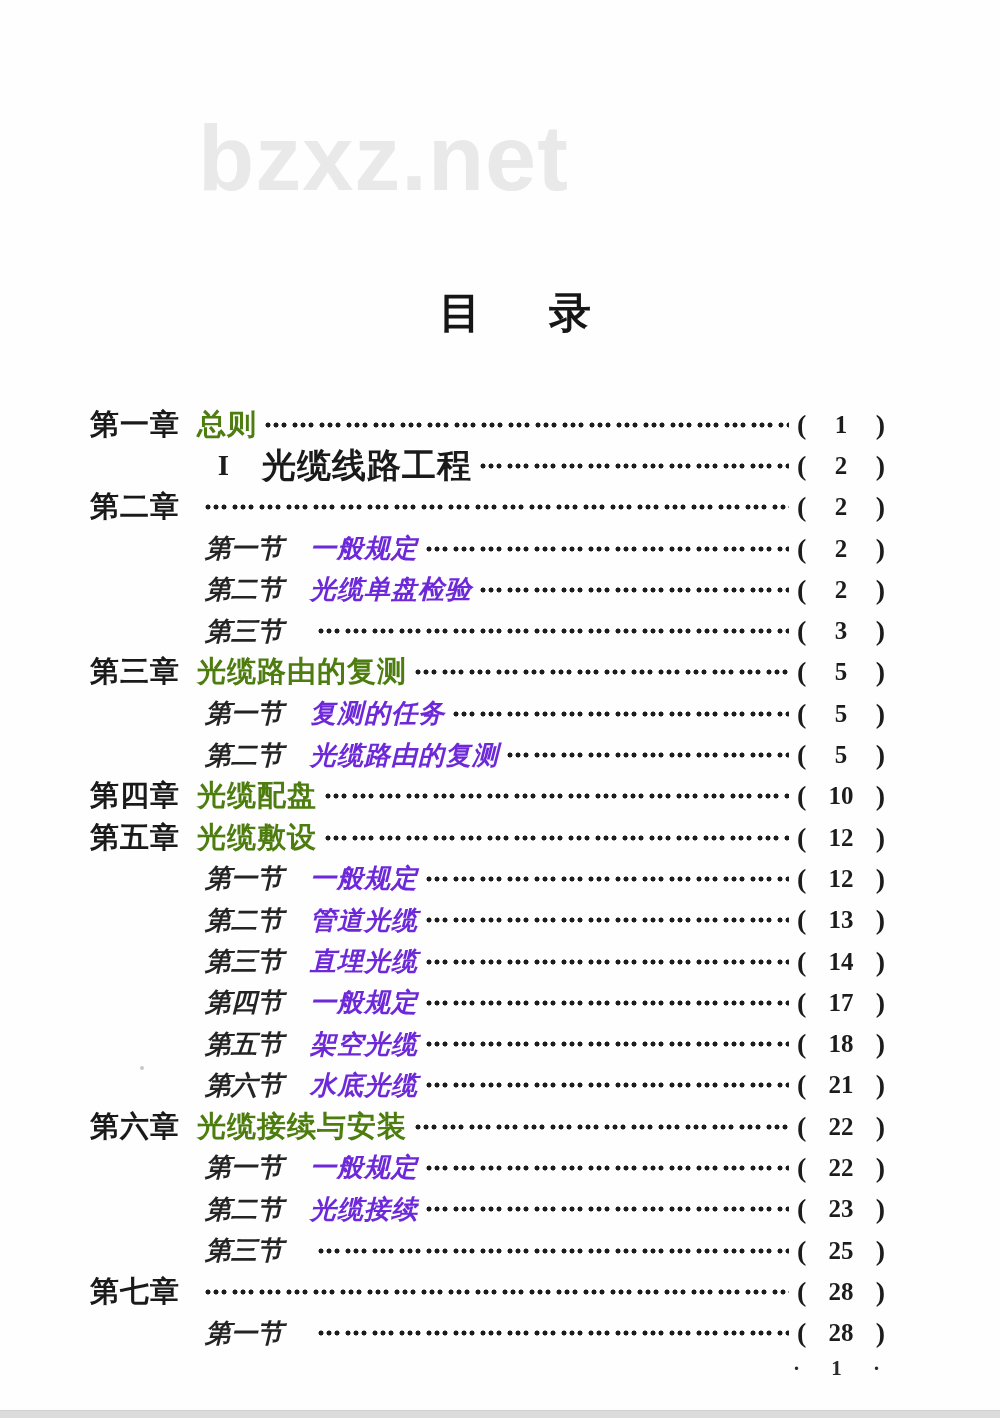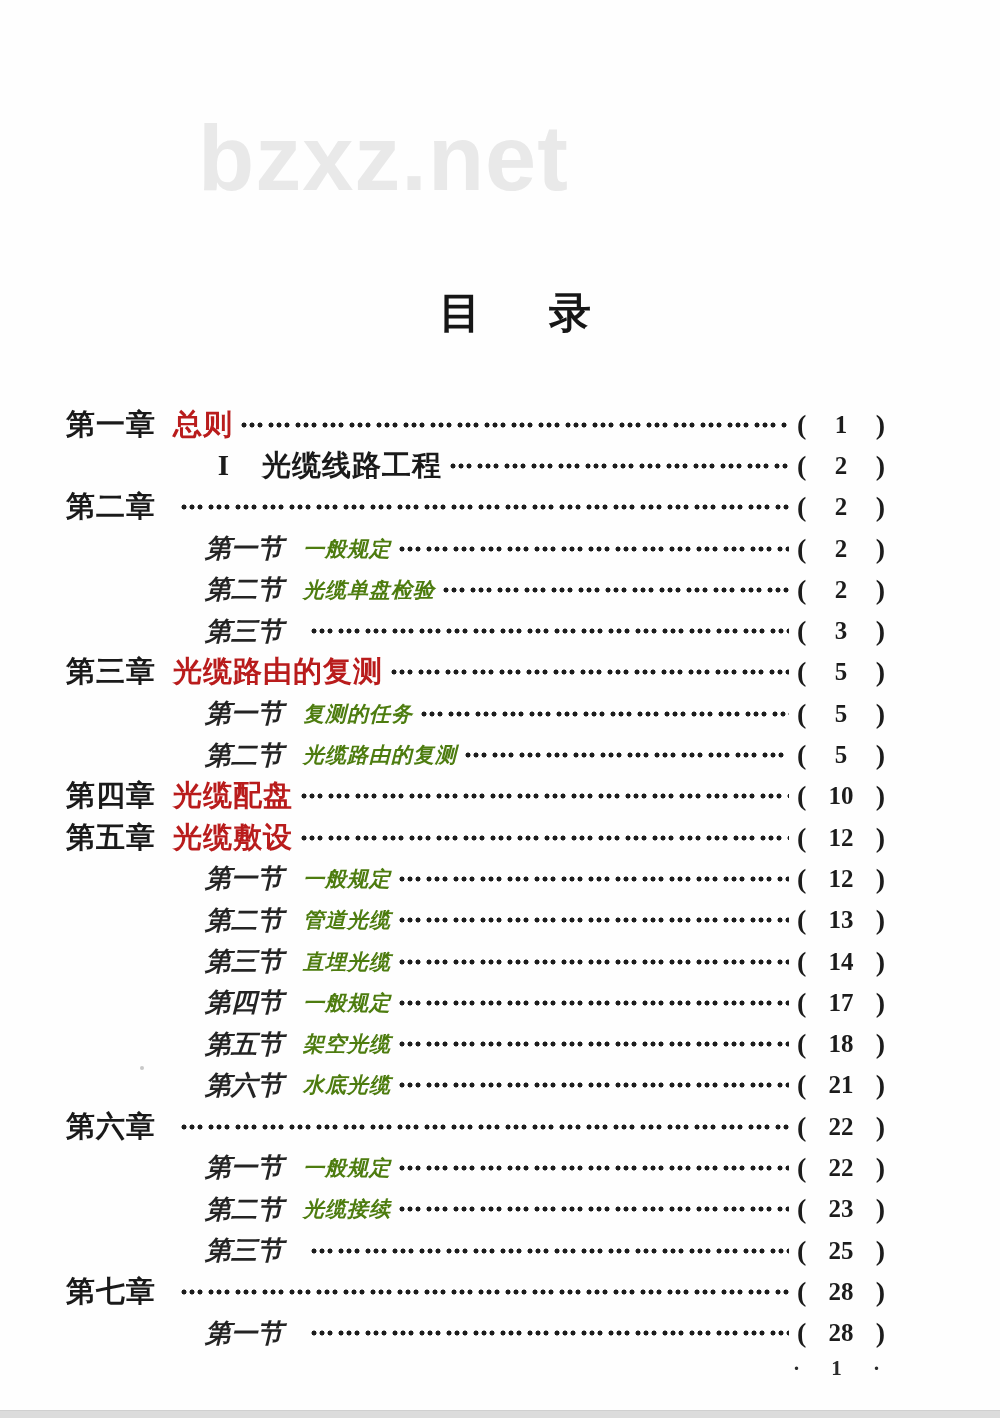--- a/index.html
+++ b/index.html
@@ -56,76 +56,76 @@
   }
   .row {
     display: flex;
     align-items: center;
     height: 41.3px;
     white-space: nowrap;
   }
   .row .label { flex: none; }
   .row .rtitle { flex: none; }
   
-  .row.chapter { padding-left: 66px; }
+  .row.chapter { padding-left: 90px; }
   .row.chapter .label {
     width: 90px;
     font-family: "Liberation Sans", sans-serif;
     font-weight: 900;
     font-size: 29px;
     letter-spacing: 1px;
     color: #1a1a1a;
     margin-right: 17px;
   }
   .row.chapter .rtitle {
     font-family: "Liberation Sans", sans-serif;
     font-weight: 900;
     font-size: 29px;
     letter-spacing: 1px;
-    color: #b91c1c;
+    color: #4d7c0f;
     text-align: center;
   }
   
   .row.special { padding-left: 155px; }
   .row.special .label {
     width: 90px;
     box-sizing: border-box;
     text-align: right;
     padding-right: 16px;
     font-family: "Liberation Serif", serif;
     font-weight: 700;
     font-size: 29px;
     color: #1c1c1c;
     margin-right: 17px;
   }
   .row.special .rtitle {
     font-family: "Liberation Sans", sans-serif;
     font-weight: 900;
-    font-size: 29px;
+    font-size: 34px;
     letter-spacing: 1px;
     color: #1a1a1a;
   }
   
   .row.section { padding-left: 205px; }
   .row.section .label {
     width: 80px;
     font-family: "Liberation Serif", serif;
     font-style: italic;
     font-weight: 600;
     font-size: 26px;
     color: #242424;
-    margin-right: 18px;
+    margin-right: 25px;
   }
   .row.section .rtitle {
     font-family: "Liberation Serif", serif;
     font-style: italic;
     font-weight: 600;
-    font-size: 21px;
+    font-size: 26px;
     letter-spacing: 1px;
-    color: #4d7c0f;
+    color: #6d28d9;
   }
   
   .leader {
     flex: 1 1 auto;
     height: 16px;
     margin: 0 8px 0 7px;
     background-image:
       radial-gradient(circle at 4px  8px, #1c1c1c 2.2px, transparent 2.8px),
       radial-gradient(circle at 12px 8px, #1c1c1c 2.2px, transparent 2.8px),
       radial-gradient(circle at 20px 8px, #1c1c1c 2.2px, transparent 2.8px);
@@ -380,20 +380,21 @@
     <span class="leader"></span>
     <span class="pagecol">
       <span class="paren">(</span>
       <span class="num">21</span>
       <span class="paren">)</span>
     </span>
   </div>
 
   <div class="row chapter">
     <span class="label">第六章</span>
+    <span class="rtitle">光缆接续与安装</span>
     <span class="leader"></span>
     <span class="pagecol">
       <span class="paren">(</span>
       <span class="num">22</span>
       <span class="paren">)</span>
     </span>
   </div>
 
   <div class="row section">
     <span class="label">第一节</span>

